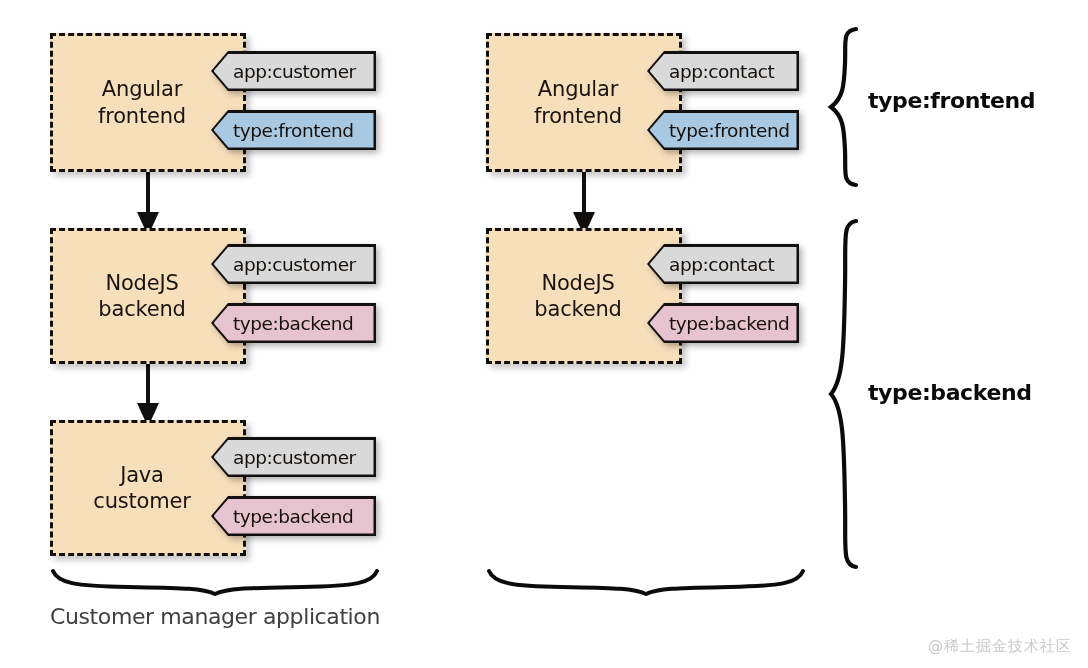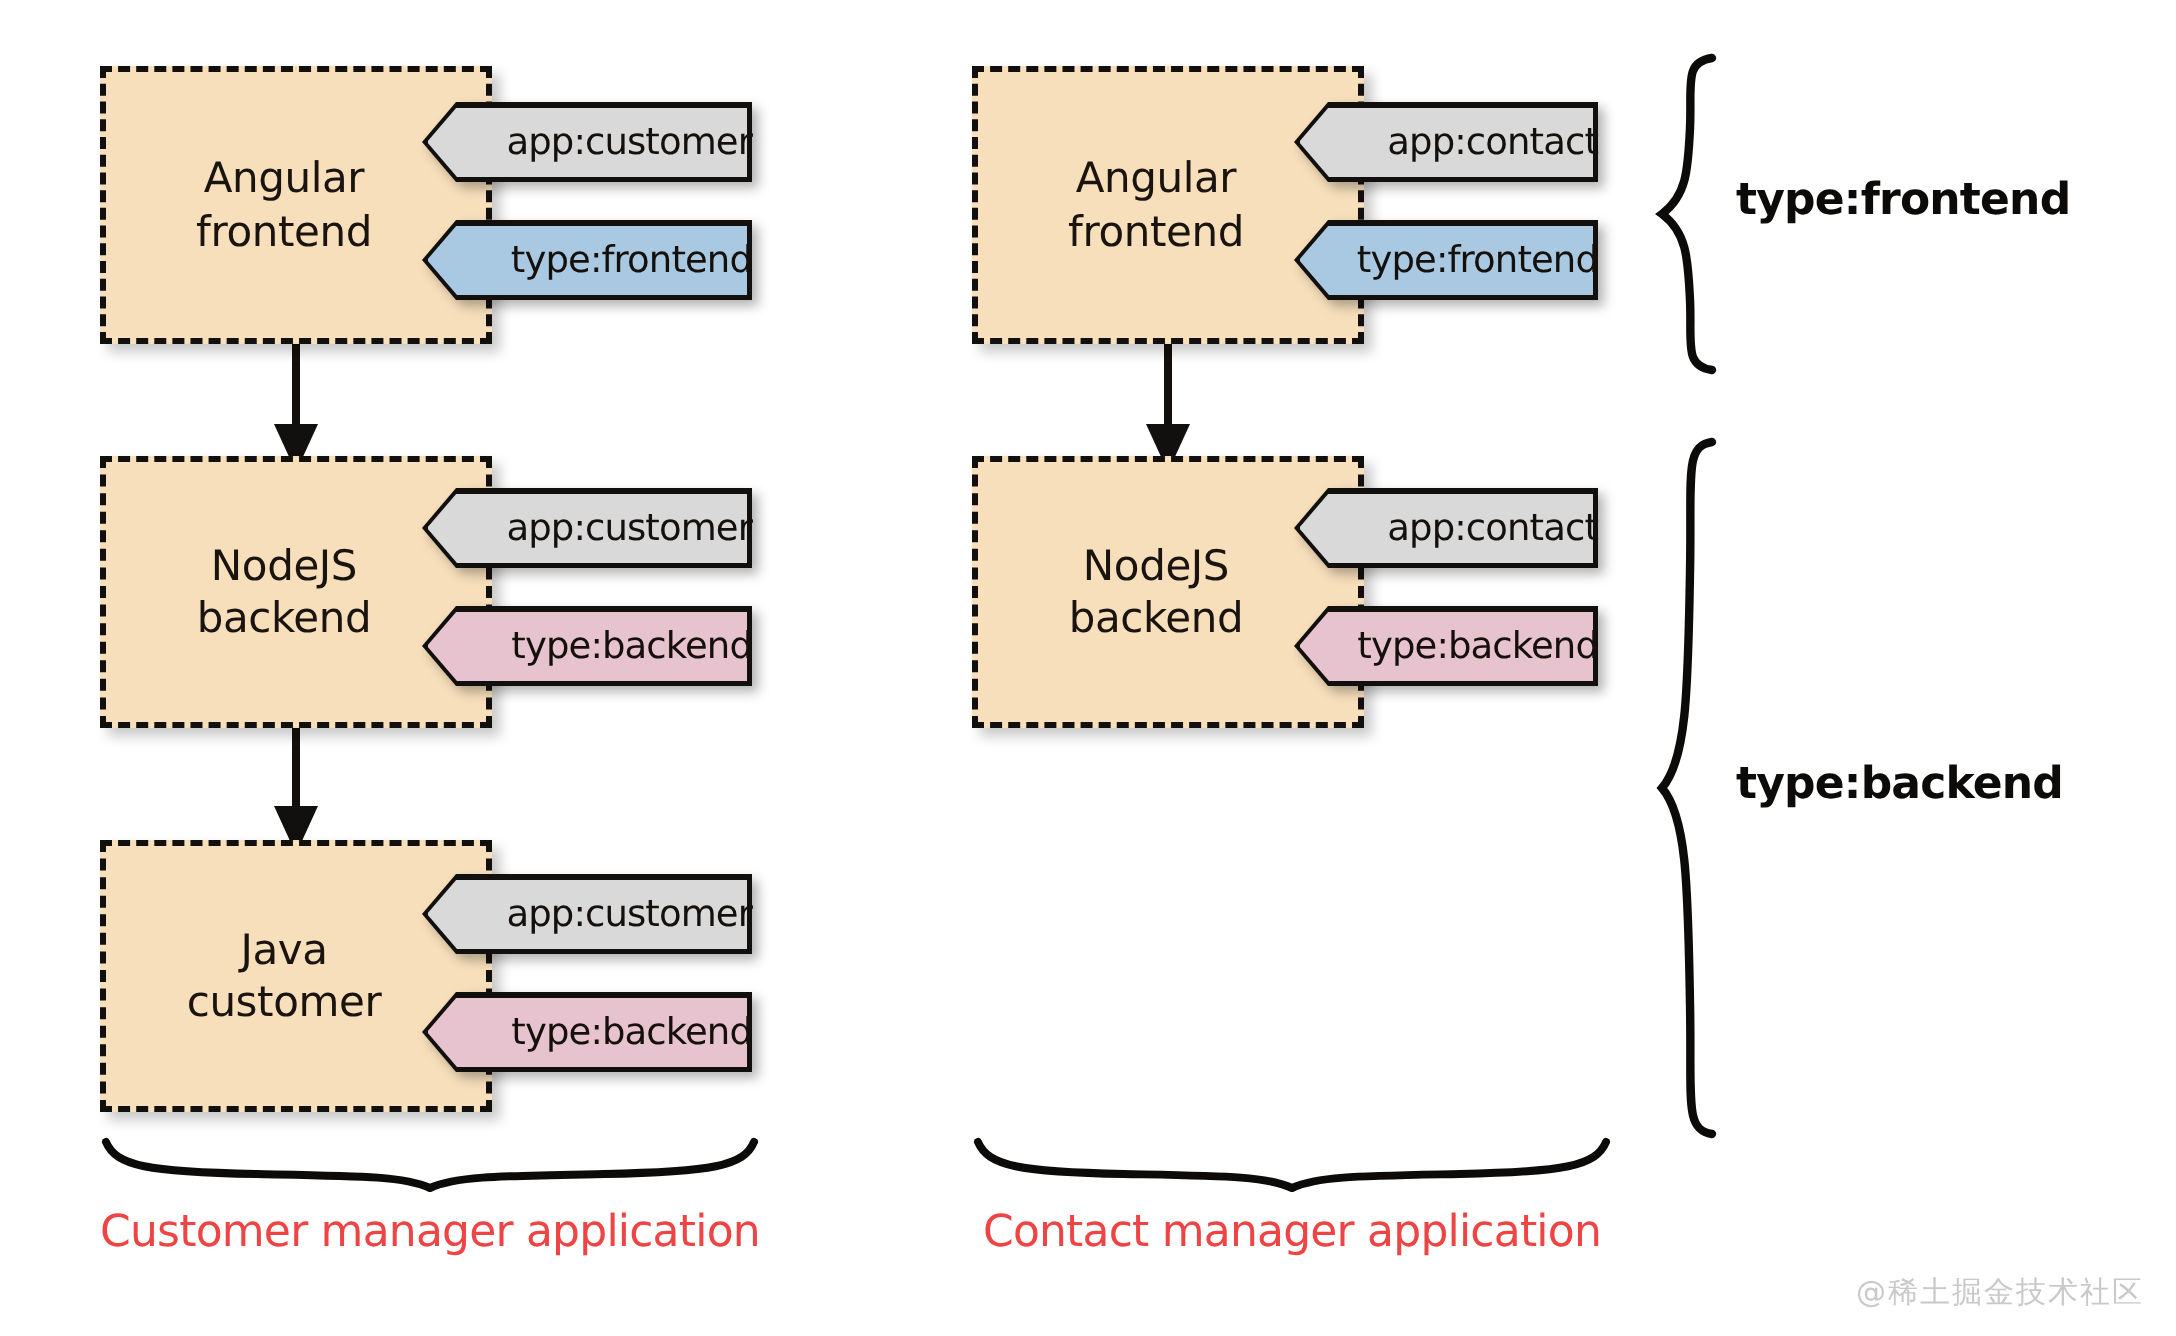--- a/index.html
+++ b/index.html
@@ -50,21 +50,20 @@
 
   
   .tag {
     position: absolute;
     height: 40px;
     display: flex;
     align-items: center;
     box-sizing: border-box;
     z-index: 5;
     filter: drop-shadow(3px 3px 3px rgba(0,0,0,0.30));
-    text-align: right;
   }
   .tag .tag-shape {
     position: absolute;
     inset: 0;
     background: #12100e;
     -webkit-clip-path: polygon(0% 50%, 17px 0%, 100% 0%, 100% 100%, 17px 100%);
     clip-path: polygon(0% 50%, 17px 0%, 100% 0%, 100% 100%, 17px 100%);
   }
   .tag .tag-fill {
     position: absolute;
@@ -105,21 +104,21 @@
     color: #0d0b09;
     letter-spacing: -0.4px;
     white-space: nowrap;
     z-index: 4;
   }
 
   .caption {
     position: absolute;
     font-family: "DejaVu Sans", sans-serif;
     font-size: 22px;
-    color: #ef4444;
+    color: #404040;
     letter-spacing: -0.4px;
     white-space: nowrap;
     text-align: center;
     z-index: 4;
   }
 
   .watermark {
     position: absolute;
     right: 16px;
     bottom: 12px;
@@ -238,17 +237,16 @@
   <div class="brace-label" style="left:868px; top:380px;">type:backend</div>
 
   <svg class="brace" style="left:50px; top:566px;" width="330" height="30" viewBox="0 0 330 30">
     <path d="M3 5 C8 17, 24 20, 78 21 C130 22, 152 22, 165 28 C178 22, 200 22, 252 21 C306 20, 322 17, 327 5" fill="none" stroke="#0d0b09" stroke-width="4" stroke-linecap="round"></path>
   </svg>
   <div class="caption" style="left:50px; top:604px; width:330px;">Customer manager application</div>
 
   <svg class="brace" style="left:486px; top:566px;" width="320" height="30" viewBox="0 0 320 30">
     <path d="M3 5 C8 17, 24 20, 76 21 C126 22, 147 22, 160 28 C173 22, 194 22, 244 21 C296 20, 312 17, 317 5" fill="none" stroke="#0d0b09" stroke-width="4" stroke-linecap="round"></path>
   </svg>
-  <div class="caption" style="left:486px; top:604px; width:320px;">Contact manager application</div>
 
   <div class="watermark">@稀土掘金技术社区</div>
 
 </div>
 
 </body></html>

